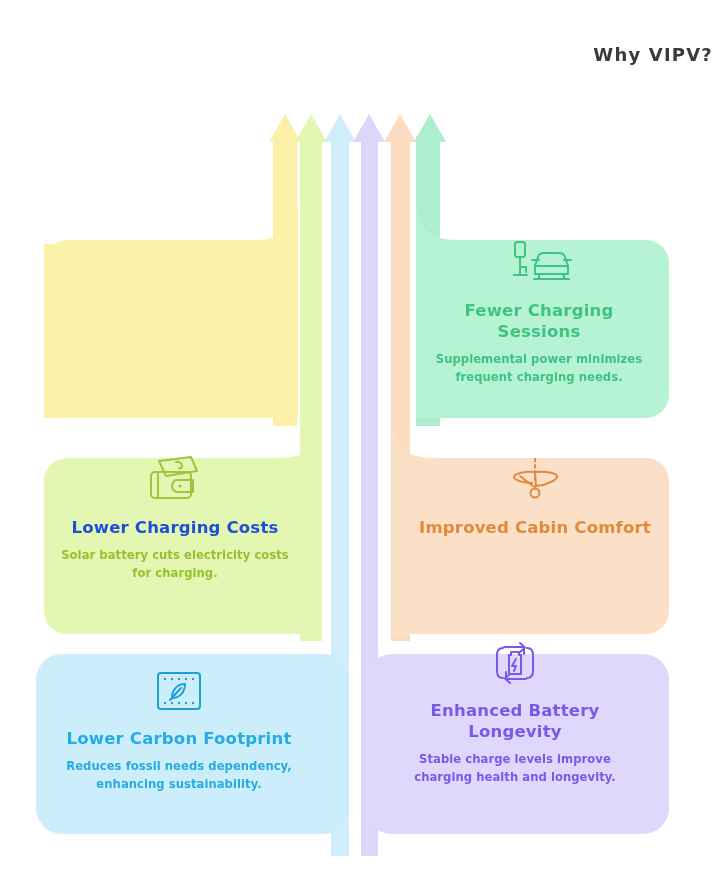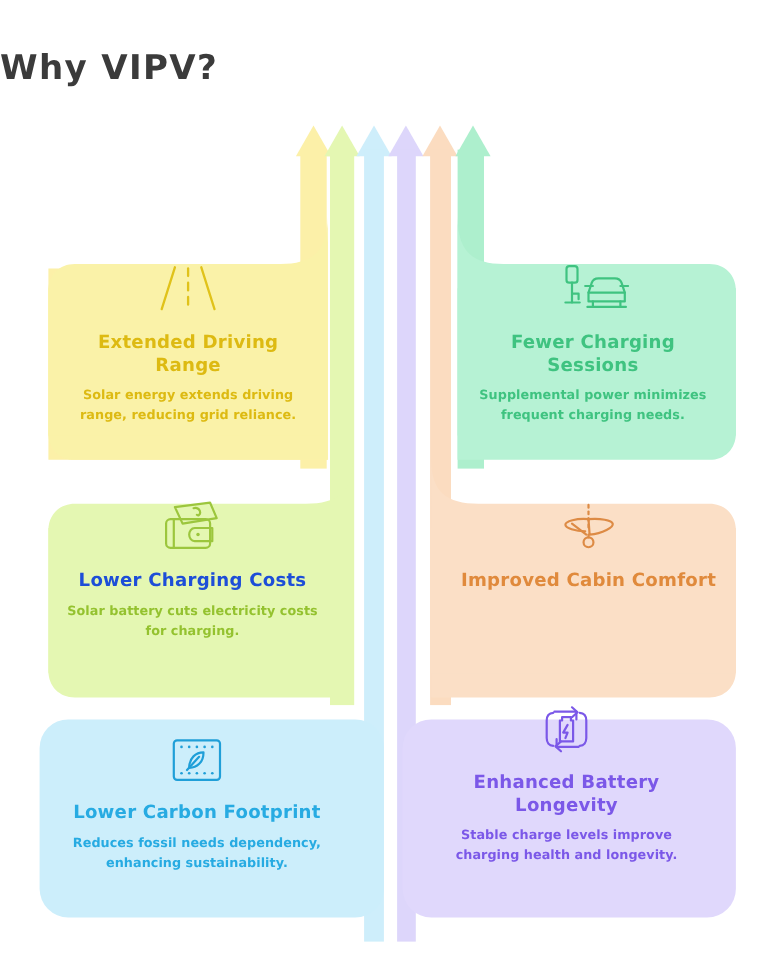--- a/index.html
+++ b/index.html
@@ -22,22 +22,22 @@
     width: 713px;
     height: 869px;
   }
 
   
   #title {
     position: absolute;
     left: 0;
     top: 44px;
     width: 713px;
-    text-align: left;
-    font-size: 31px;
+    text-align: right;
+    font-size: 18px;
     font-weight: bold;
     color: #3b3b3b;
     letter-spacing: 1.2px;
     font-family: "DejaVu Sans", "Liberation Sans", sans-serif;
   }
 
   
   #artwork {
     position: absolute;
     left: 0;
@@ -182,33 +182,20 @@
     <g>
       <rect x="36" y="654" width="313" height="180" rx="26" ry="26" fill="#CCEEFB"></rect>
     </g>
 
     <g>
       <rect x="366" y="654" width="303" height="180" rx="26" ry="26" fill="#E0D8FC"></rect>
     </g>
 
   </svg>
 
-  <div class="card-content" id="content-0">
-    <span class="card-icon">
-      <svg width="56" height="48" viewBox="0 0 56 48" fill="none" stroke="#E0C21A" stroke-width="2.1" stroke-linecap="round">
-        <line x1="16" y1="5" x2="4" y2="43"></line>
-        <line x1="40" y1="5" x2="52" y2="43"></line>
-        <line x1="28" y1="6" x2="28" y2="13"></line>
-        <line x1="28" y1="19" x2="28" y2="26"></line>
-        <line x1="28" y1="32" x2="28" y2="39"></line>
-      </svg>
-    </span>
-    <div class="card-title" style="color:#DDBA12">Extended Driving Range</div>
-    <div class="card-desc" style="color:#DDBA12">Solar energy extends driving range, reducing grid reliance.</div>
-  </div>
 
   <div class="card-content" id="content-1">
     <span class="card-icon">
       <svg width="66" height="48" viewBox="0 0 66 48" fill="none" stroke="#3FC380" stroke-width="2" stroke-linecap="round" stroke-linejoin="round">
         <rect x="9" y="4" width="10" height="15" rx="2.5"></rect>
         <line x1="14" y1="19" x2="14" y2="37"></line>
         <line x1="8" y1="37" x2="21" y2="37"></line>
         <path d="M 14,29 L 20,29 L 20,34"></path>
         <path d="M 29,28 L 32,19 C 33,16 35,15 38,15 L 53,15 C 56,15 58,16 59,19 L 62,28"></path>
         <path d="M 29,28 L 62,28 L 62,36 L 29,36 Z"></path>

